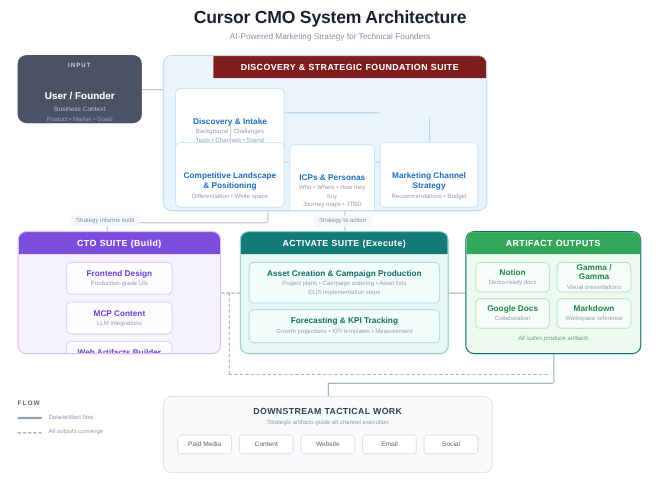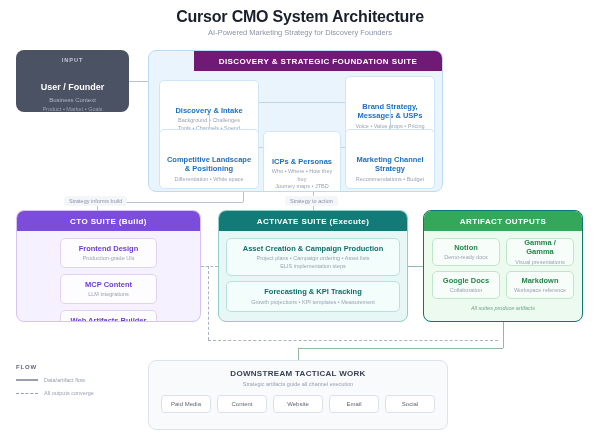--- a/index.html
+++ b/index.html
@@ -55,21 +55,21 @@
     text-align: center; padding-top: 7px;
   }
   #input-node .lbl { font-size: 5.5px; color: #c3c9d6; letter-spacing: 1px; font-weight: bold; }
   #input-node .nm { font-size: 9px; color: #fff; font-weight: bold; margin-top: 19px; }
   #input-node .s1 { font-size: 6px; color: #aeb6c6; margin-top: 5px; }
   #input-node .s2 { font-size: 5.5px; color: #98a0b0; margin-top: 3px; }
 
   
   #discovery { left: 148px; top: 50px; width: 295px; height: 142px;
     background: #eaf4fd; border: 1px solid #bcdcf6; }
-  #discovery .sect-hdr { background: #701a75; margin-left: 45px; }
+  #discovery .sect-hdr { background: #7f1d1d; margin-left: 45px; }
   #disc-inner { position: relative; height: 112px; }
   #discovery .card { border: 1px solid #cfe5f8; position: absolute; }
   #discovery .card-title { color: #1d6fc0; margin-top: 20px; }
 
   #c-discovery  { left: 10px;  top: 9px;  width: 100px; }
   #c-brand      { left: 196px; top: 5px;  width: 90px; }
   #c-competitive{ left: 10px;  top: 58px; width: 100px; }
   #c-icp        { left: 114px; top: 60px; width: 78px; }
   #c-channel    { left: 196px; top: 58px; width: 90px; }
 
@@ -143,44 +143,40 @@
     font-size: 5.5px; color: #8b93a5;
     padding: 2px 5px; white-space: nowrap;
   }
 </style>
 </head>
 <body>
 
 <div class="canvas">
 
   <div class="page-title">Cursor CMO System Architecture</div>
-  <div class="page-subtitle">AI-Powered Marketing Strategy for Discovery Founders</div>
+  <div class="page-subtitle">AI-Powered Marketing Strategy for Technical Founders</div>
 
   <div id="input-node">
     <div class="lbl">INPUT</div>
     <div class="nm">User / Founder</div>
     <div class="s1">Business Context</div>
     <div class="s2">Product • Market • Goals</div>
   </div>
 
   <div class="conn h grey" style="left:129px; top:81px; width:19px;"></div>
 
   <div id="discovery" class="sect">
     <div class="sect-hdr">DISCOVERY &amp; STRATEGIC FOUNDATION SUITE</div>
     <div id="disc-inner">
 
       <div class="card" id="c-discovery">
         <div class="card-title">Discovery &amp; Intake</div>
         <div class="card-sub">Background • Challenges<br>Tools • Channels • Spend</div>
       </div>
 
-      <div class="card" id="c-brand">
-        <div class="card-title">Brand Strategy,<br>Messages &amp; USPs</div>
-        <div class="card-sub">Voice • Value props • Pricing</div>
-      </div>
 
       <div class="card" id="c-icp">
         <div class="card-title">ICPs &amp; Personas</div>
         <div class="card-sub">Who • Where • How they buy<br>Journey maps • JTBD</div>
       </div>
 
       <div class="card" id="c-competitive">
         <div class="card-title">Competitive Landscape<br>&amp; Positioning</div>
         <div class="card-sub">Differentiation • White space</div>
       </div>

